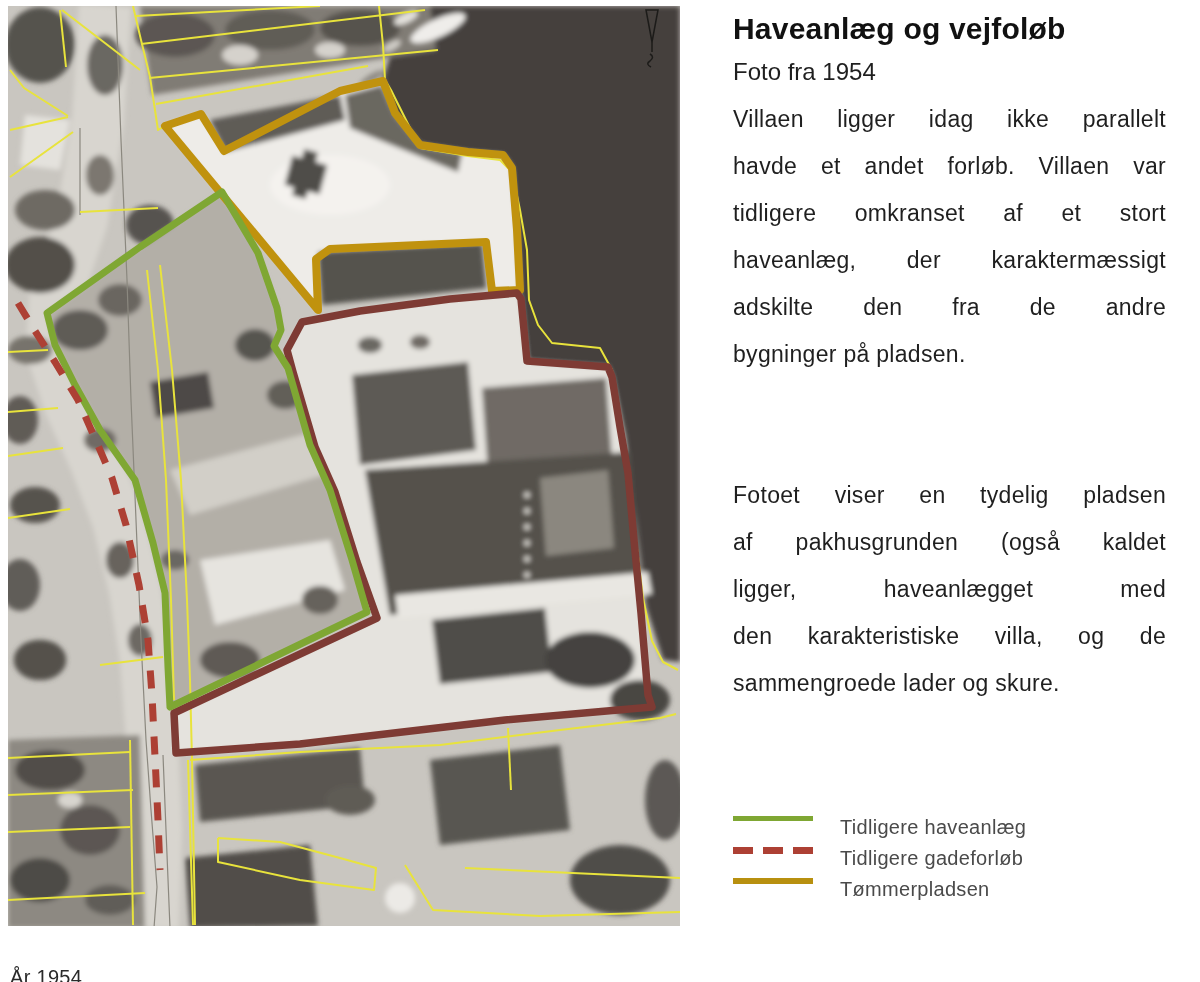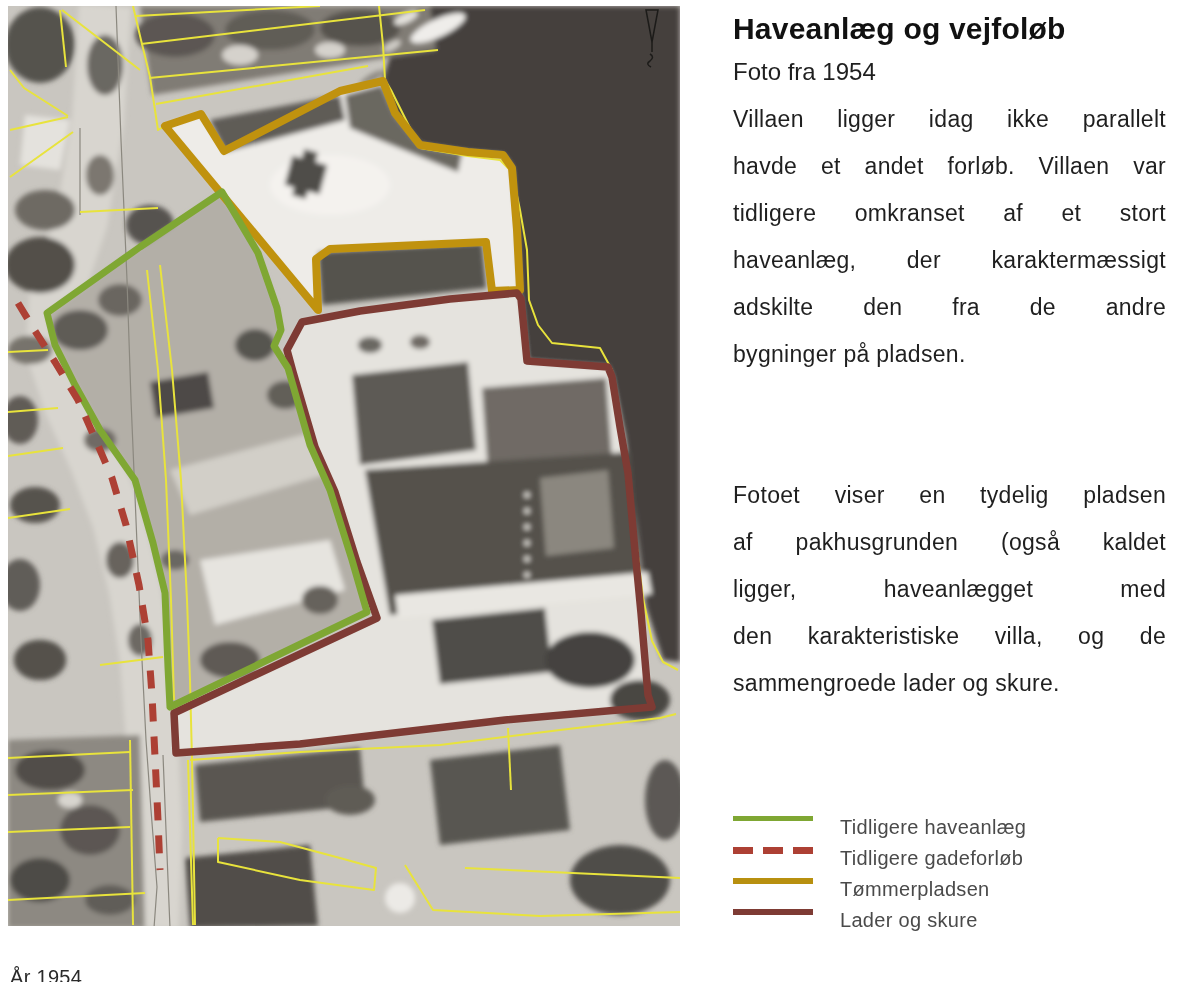--- a/index.html
+++ b/index.html
@@ -235,21 +235,15 @@
         <span class="dash" style="background: rgb(173, 64, 52);"></span>
       </span>
       <span class="legend-label">Tidligere gadeforløb</span>
     </div>
     <div class="legend-row">
       <span class="swatch">
         <span class="bar" style="background: rgb(184, 144, 15);"></span>
       </span>
       <span class="legend-label">Tømmerpladsen</span>
     </div>
-    <div class="legend-row">
-      <span class="swatch">
-        <span class="bar" style="background: rgb(126, 59, 52);"></span>
-      </span>
-      <span class="legend-label">Lader og skure</span>
-    </div>
   </div>
 
 </div>
 
 </body></html>

